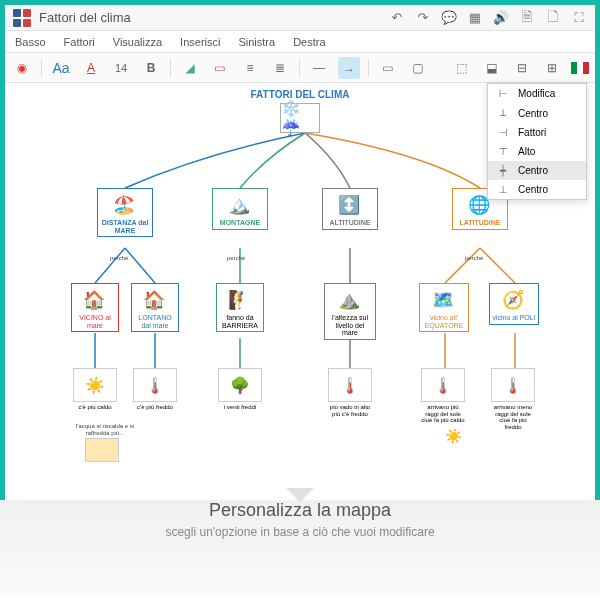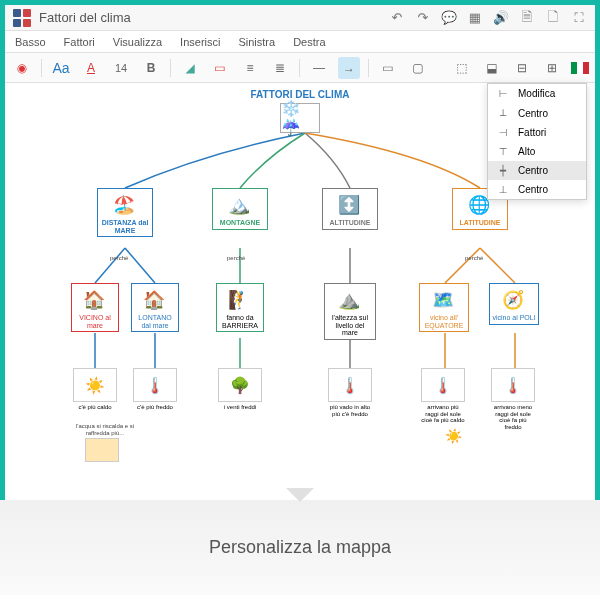--- a/index.html
+++ b/index.html
@@ -29,21 +29,21 @@
   .dd-item{display:flex;align-items:center;gap:8px;padding:4px 8px;cursor:pointer}
   .dd-item.hover{background:#e8e8e8}
   .dd-ico{width:14px;display:flex;justify-content:center;color:#666}
   .canvas{height:420px;background:#fff;position:relative;overflow:hidden}
   .root-title{position:absolute;top:6px;left:50%;transform:translateX(-50%);font-size:10px;font-weight:bold;color:#2a7abf;text-align:center}
   .root-ico{position:absolute;top:20px;left:50%;transform:translateX(-50%);width:40px;height:30px;border:1px solid #aaa;display:flex;align-items:center;justify-content:center;font-size:16px}
   .node{position:absolute;border:1.5px solid;background:#fff;font-size:7px;text-align:center;padding:2px}
   .node .pic{width:100%;height:28px;display:flex;align-items:center;justify-content:center;font-size:18px}
   .lbl{font-size:7px;line-height:1.1}
   svg.lines{position:absolute;top:0;left:0;width:100%;height:100%;pointer-events:none}
-  .caption-area{position:absolute;top:500px;left:0;width:600px;height:95px;background:linear-gradient(#f0f0f0,#fafafa);display:flex;flex-direction:column;align-items:center;justify-content:center;gap:4px}
+  .caption-area{position:absolute;top:500px;left:0;width:600px;height:95px;background:linear-gradient(#f0f0f0,#fafafa);display:flex;flex-direction:column;align-items:center;gap:4px}
   .caption-area::before{content:"";position:absolute;top:-12px;left:50%;transform:translateX(-50%);width:0;height:0;border-left:14px solid transparent;border-right:14px solid transparent;border-top:14px solid #e0e0e0}
   .cap-title{font-size:18px;color:#555;font-weight:300}
   .cap-sub{font-size:12px;color:#888}
   .small{position:absolute;font-size:6px;color:#444;text-align:center;line-height:1.1}
   .leaf{position:absolute;width:44px;text-align:center}
   .leaf .pic2{width:44px;height:34px;border:1px solid #ccc;background:#fff;display:flex;align-items:center;justify-content:center;font-size:16px}
   .leaftxt{font-size:6px;line-height:1.1;margin-top:2px}
 </style>
 </head>
 <body>
@@ -229,13 +229,14 @@
     </div>
 
     <div class="small" style="left:70px;top:340px;width:60px">l'acqua si riscalda e si raffredda più...</div>
     <div style="position:absolute;left:440px;top:345px;font-size:14px">☀️</div>
     <div style="position:absolute;left:80px;top:355px;width:34px;height:24px;background:#ffe6b3;border:1px solid #ccc"></div>
   </div>
 </div>
 
 <div class="caption-area">
   <div class="cap-title">Personalizza la mappa</div>
+  <div class="cap-sub">scegli un'opzione in base a ciò che vuoi modificare</div>
 </div>
 
 </body></html>

